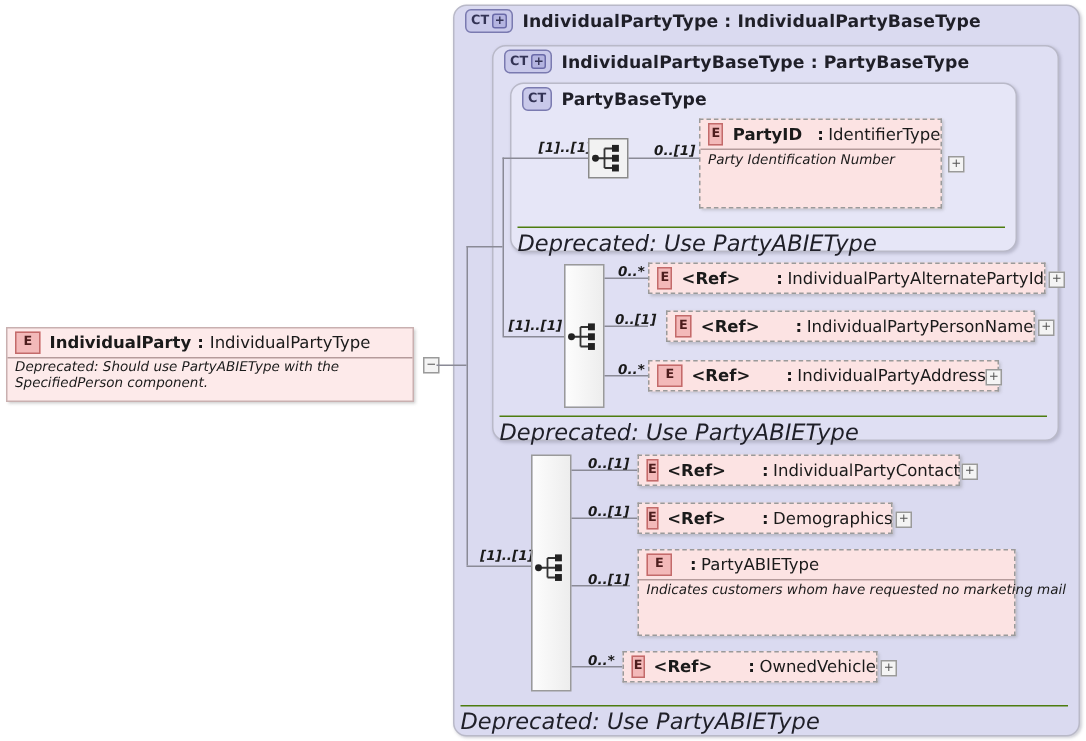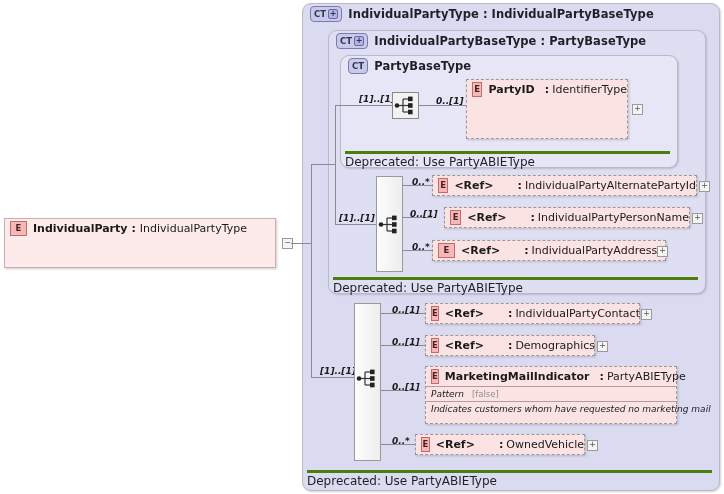--- a/index.html
+++ b/index.html
@@ -51,24 +51,25 @@
   .ct-icon .plus{
     display:inline-block;
     width:8px;height:8px;line-height:7px;text-align:center;
     border:1px solid #6a6aa8;border-radius:2px;
     background:#b4b4e0;margin-left:2px;font-size:8px;
   }
 
   
   .dep-note{
     position:absolute;
-    font-size:12px;
+    font-size:15px;
+    font-style:italic;
     color:#1f1f28;
     white-space:nowrap;
-    border-top:3px solid #4d7c0f;
+    border-top:1px solid #4d7c0f;
     padding-top:1px;
     box-sizing:border-box;
   }
 
   
   .el{
     position:absolute;
     box-sizing:border-box;
     background:#fce3e3;
     border:1px dashed #9a9a9a;
@@ -194,20 +195,21 @@
     <span>PartyBaseType</span>
   </div>
 
   <div class="el solid" style="left:4px;top:218px;width:272px;height:50px;">
     <div class="el-title">
       <span class="e-icon">E</span>
       <span class="el-name">IndividualParty</span>
       <span style="margin-right:4px;">:</span>
       <span class="el-type">IndividualPartyType</span>
     </div>
+    <div class="el-row doc" style="white-space:normal;padding-right:5px;line-height:11px;">Deprecated: Should use PartyABIEType with the SpecifiedPerson component.</div>
   </div>
   <div class="collapse" style="left:282px;top:238px;">−</div>
 
   <div class="ln h" style="left:291px;top:243px;width:20px;"></div>
   <div class="ln v" style="left:311px;top:164px;height:213px;"></div>
 
   <div class="ln h" style="left:311px;top:377px;width:43px;"></div>
 
   <div class="ln h" style="left:311px;top:164px;width:24px;"></div>
   <div class="ln v" style="left:335px;top:105px;height:119px;"></div>
@@ -233,20 +235,21 @@
   <div class="ln h" style="left:419px;top:105px;width:48px;"></div>
 
   <div class="card" style="left:436px;top:96px;">0..[1]</div>
   <div class="el" style="left:466px;top:79px;width:162px;height:60px;">
     <div class="el-title">
       <span class="e-icon">E</span>
       <span class="el-name">PartyID</span>
       <span style="margin:0 3px 0 6px;">:</span>
       <span class="el-type">IdentifierType</span>
     </div>
+    <div class="el-row doc">Party Identification Number</div>
   </div>
   <div class="expand" style="left:632px;top:104px;">+</div>
 
   <div class="dep-note" style="left:345px;top:151px;width:325px;">Deprecated: Use PartyABIEType</div>
 
   <div class="card" style="left:339px;top:213px;">[1]..[1]</div>
   <div class="seq-tall" style="left:376px;top:176px;height:96px;">
     <svg width="25" height="25" viewBox="0 0 25 25" style="position:absolute;left:0px;top:35px;">
       <line x1="4" y1="12.5" x2="10" y2="12.5" stroke="#333" stroke-width="1.2"></line>
       <line x1="10" y1="6" x2="10" y2="19" stroke="#333" stroke-width="1.2"></line>
@@ -338,27 +341,23 @@
       <span style="margin:0 3px 0 20px;">:</span>
       <span class="el-type">Demographics</span>
     </div>
   </div>
   <div class="expand" style="left:597px;top:341px;">+</div>
 
   <div class="card" style="left:392px;top:382px;">0..[1]</div>
   <div class="el" style="left:425px;top:366px;width:252px;height:58px;">
     <div class="el-title">
       <span class="e-icon">E</span>
-      <span class="el-name">MarketingMailIndicator</span>
       <span style="margin:0 3px 0 6px;">:</span>
       <span class="el-type">PartyABIEType</span>
     </div>
-    <div class="el-row">
-      <span>Pattern</span><span class="facet-val">[false]</span>
-    </div>
     <div class="el-row doc">Indicates customers whom have requested no marketing mail</div>
   </div>
 
   <div class="card" style="left:392px;top:436px;">0..*</div>
   <div class="el" style="left:415px;top:434px;width:170px;height:21px;">
     <div class="el-title">
       <span class="e-icon">E</span>
       <span class="el-name">&lt;Ref&gt;</span>
       <span style="margin:0 3px 0 20px;">:</span>
       <span class="el-type">OwnedVehicle</span>

